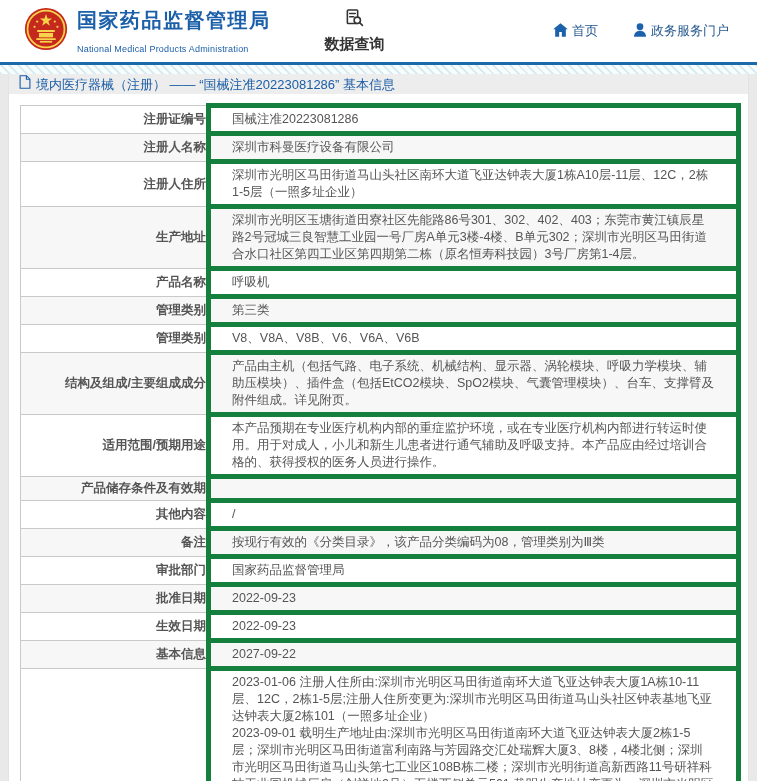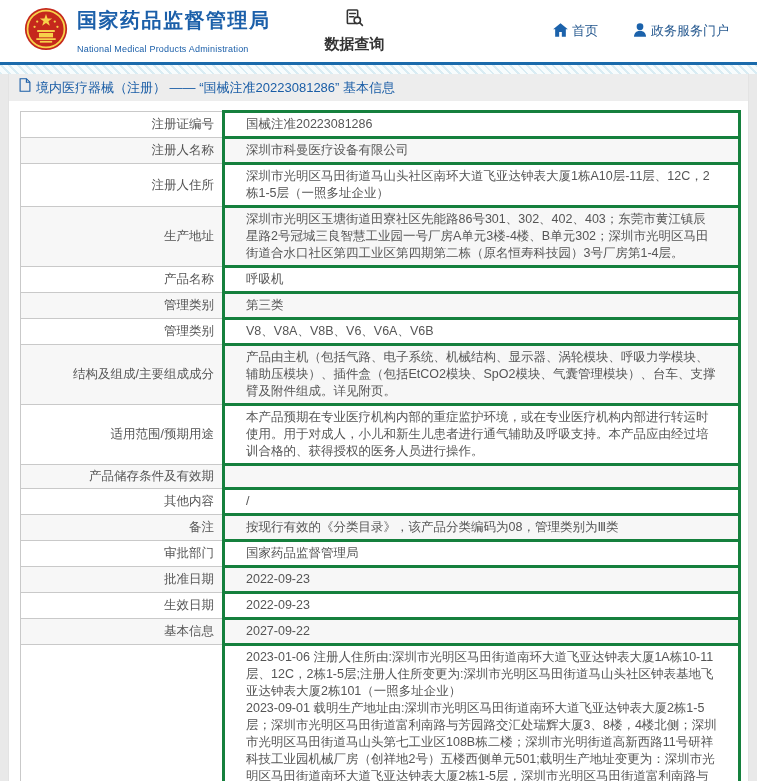--- a/index.html
+++ b/index.html
@@ -36,37 +36,37 @@
     height:9px;
     background:repeating-linear-gradient(45deg,#d9ecf3 0 2px,#f7fcfd 2px 6px);
   }
   
   .panel{
     margin:0 8px;background:#ffffff;min-height:707px;
     border-left:1px solid #e3e3e3;border-right:1px solid #e3e3e3;
     box-sizing:border-box;
   }
   .breadcrumb{
-    height:27px;line-height:27px;background:#ededed;
+    height:20px;line-height:27px;background:#ededed;
     padding:0 10px;display:flex;align-items:center;gap:5px;
     font-size:13px;color:#1a5da6;white-space:nowrap;
   }
   
   table.info{
     border-collapse:collapse;table-layout:fixed;
     width:721px;margin:9px 0 0 11px;
     font-size:12.5px;color:#555;
   }
   table.info th{
-    width:185px;text-align:right;font-weight:normal;
-    padding:3px 8px;border:1px solid #c9c9c9;
+    width:185px;text-align:right;font-weight:bold;
+    padding:3px 0;border:1px solid #c9c9c9;
     vertical-align:middle;line-height:17px;color:#555;
   }
   table.info td{
-    padding:3px 21px;border:3px solid #15803d;
+    padding:3px 21px;border:5px solid #15803d;
     text-align:left;vertical-align:middle;line-height:17px;
     white-space:pre-line;word-break:break-all;
   }
   table.info tr:nth-child(even){background:#f7f7f7;}
   table.info tr:nth-child(odd){background:#ffffff;}
   .icon{flex:0 0 auto;display:inline-block;}
 </style>
 </head>
 <body>
 

